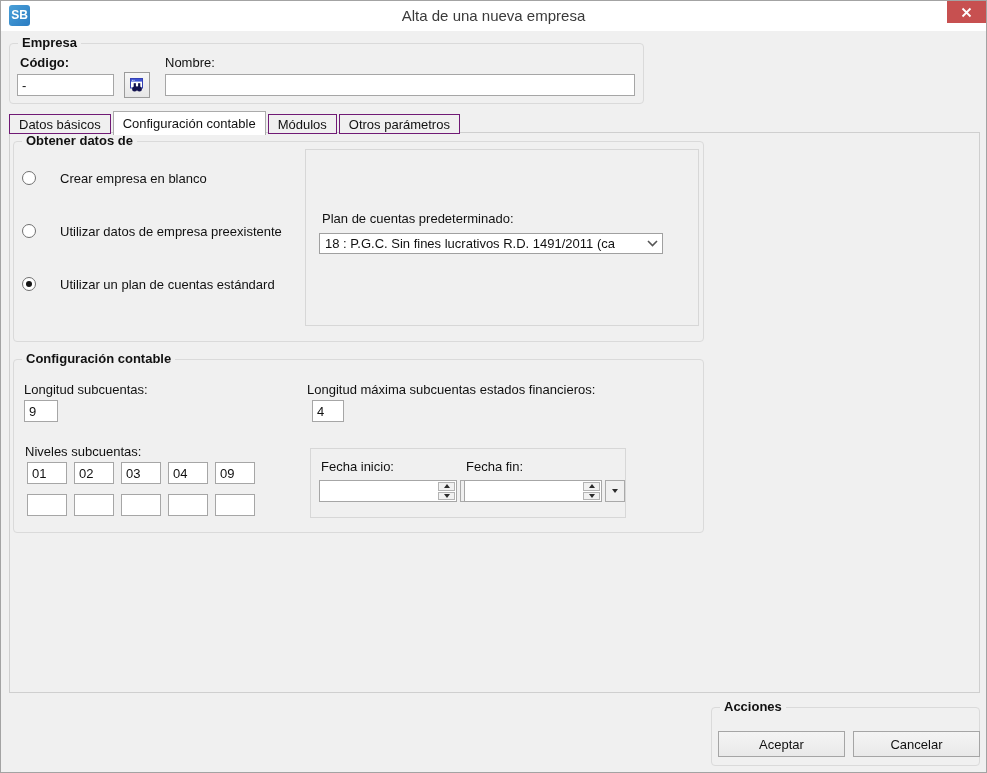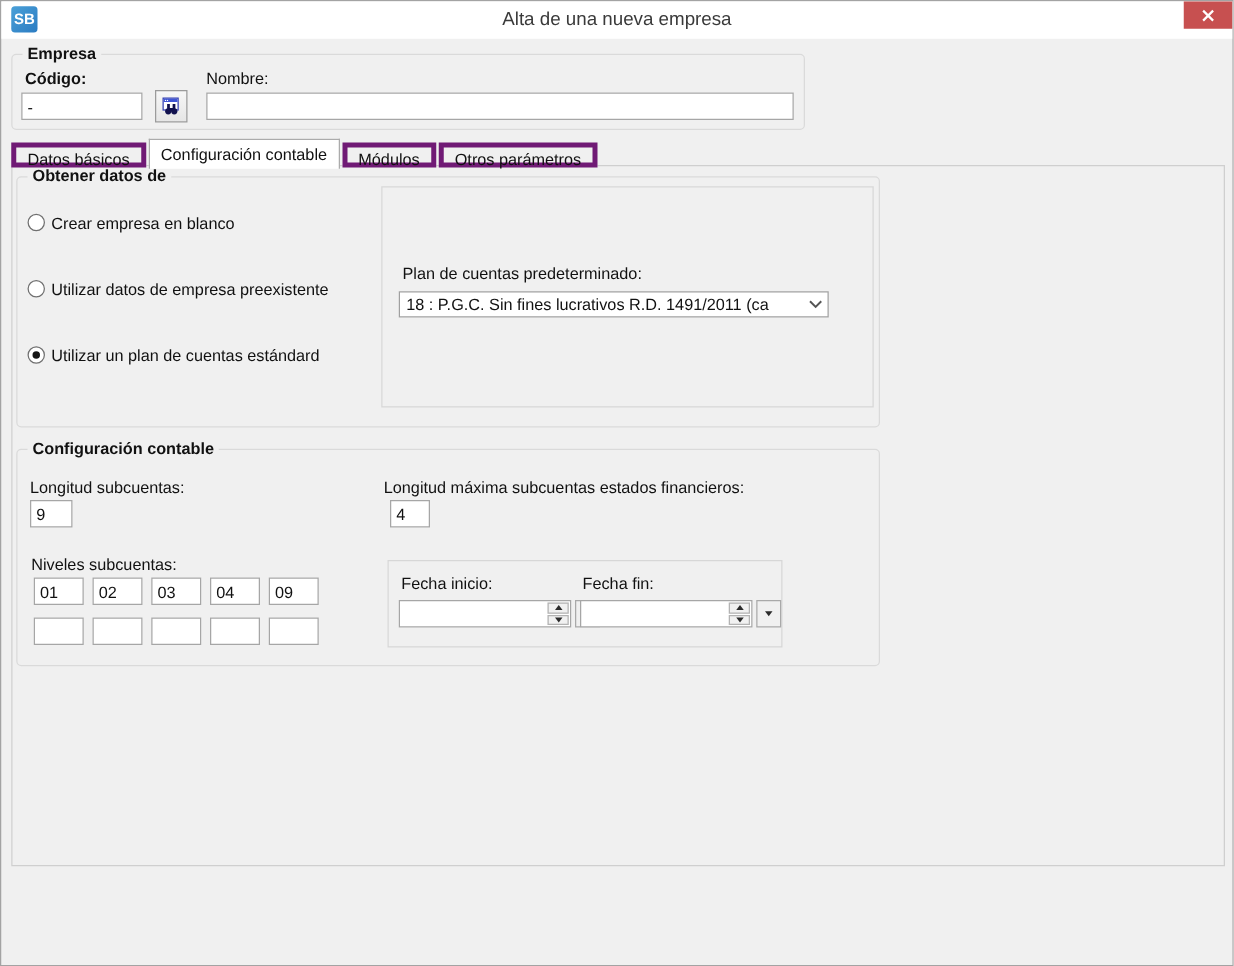--- a/index.html
+++ b/index.html
@@ -40,32 +40,32 @@
   }
   .iconbtn{
     position:absolute;width:26px;height:26px;border:1px solid #9b9b9b;
     background:linear-gradient(#f7f7f7,#e6e6e6);
     display:flex;align-items:center;justify-content:center;padding:0;
   }
   
   .tabstrip{position:absolute;left:8px;top:109px;height:24px;display:flex;align-items:flex-end;z-index:3;}
   .tab{
     height:20px;padding:2px 9px 0;font-size:13px;background:#f0f0f0;
-    border:4px solid #701a75;margin-right:2px;white-space:nowrap;
+    border:1px solid #701a75;margin-right:2px;white-space:nowrap;
   }
   .tab.active{
     height:24px;padding-top:4px;background:#fff;border:1px solid #ababab;
     border-bottom:none;margin-bottom:-1px;z-index:4;
   }
   .tab-panel{
     position:absolute;left:8px;top:131px;width:971px;height:561px;
     border:1px solid #cfcfcf;background:#f0f0f0;z-index:1;
   }
   
-  .radio-row{position:absolute;display:flex;align-items:center;gap:5px;height:16px;}
+  .radio-row{position:absolute;display:flex;align-items:center;gap:24px;height:16px;}
   .radio-circle{
     width:14px;height:14px;border:1px solid #707070;border-radius:50%;
     background:#fff;position:relative;flex:0 0 auto;
   }
   .radio-circle.selected::after{
     content:"";position:absolute;left:3px;top:3px;width:6px;height:6px;
     border-radius:50%;background:#151515;
   }
   .radio-label{font-size:13px;white-space:nowrap;}
   
@@ -215,14 +215,19 @@
             <span class="tri-down"></span>
           </button>
         </div>
       </div>
       <button class="dropbtn" style="left:294px;top:31px;">
         <span class="tri-down"></span>
       </button>
     </div>
   </div>
 
+  <div class="groupbox" style="left:710px;top:706px;width:269px;height:59px;">
+    <span class="group-title">Acciones</span>
+    <button class="btn" style="left:6px;top:23px;width:127px;">Aceptar</button>
+    <button class="btn" style="left:141px;top:23px;width:127px;">Cancelar</button>
+  </div>
 
 </div>
 
 </body></html>

